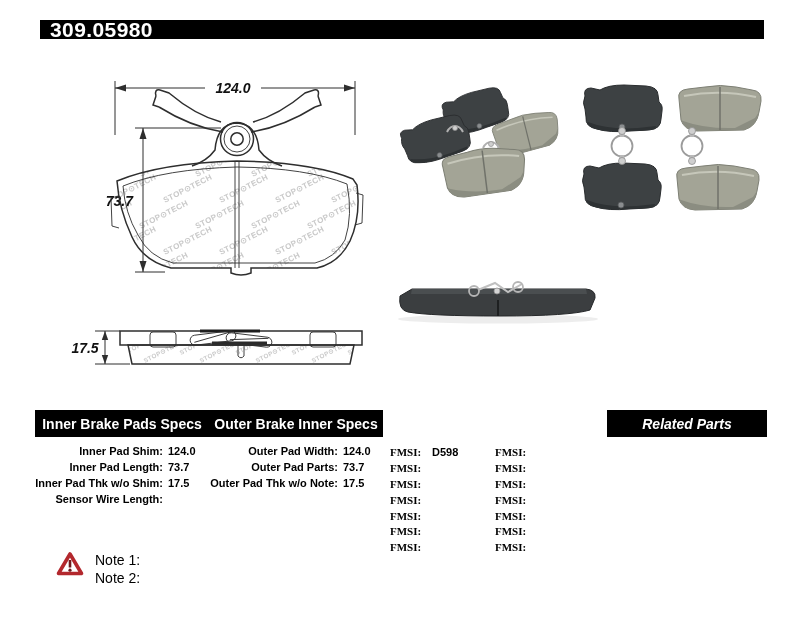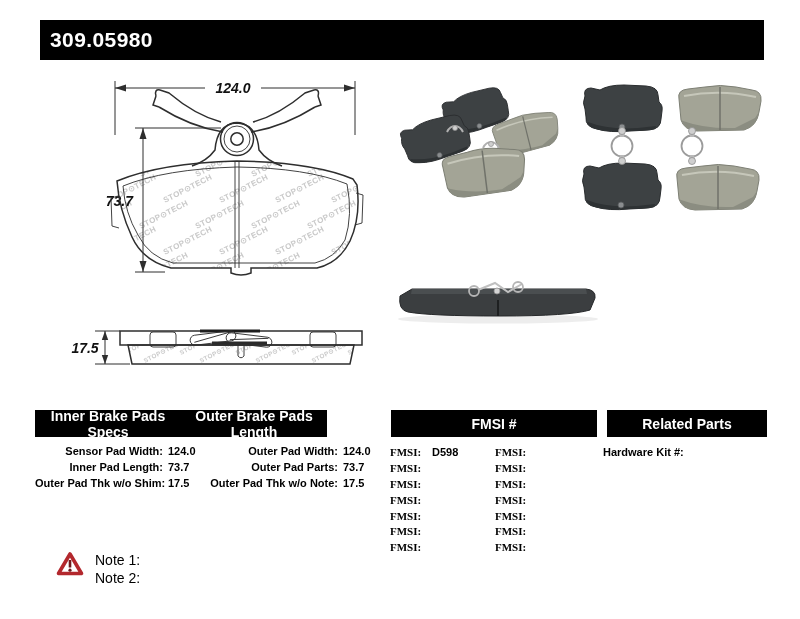--- a/index.html
+++ b/index.html
@@ -1,32 +1,32 @@
 <!DOCTYPE html>
 <html><head>
 <meta charset="utf-8">
 <style>
   html,body{margin:0;padding:0;background:#fff;}
   .page{position:relative;width:800px;height:619px;background:#fff;overflow:hidden;
         font-family:"Liberation Sans",sans-serif;color:#000;}
   .abs{position:absolute;}
 
   
-  .header-bar{left:40px;top:20px;width:724px;height:40px;background:#000;color:#fff;
+  .header-bar{left:40px;top:20px;width:724px;height:19px;background:#000;color:#fff;
               display:flex;justify-content:space-between;align-items:center;
               padding:0 10px;box-sizing:border-box;}
   .header-bar .htxt{font-size:21px;font-weight:bold;letter-spacing:.4px;}
 
   
   .tblhdr{background:#000;color:#fff;height:27px;display:flex;align-items:center;
           justify-content:center;font-size:14px;font-weight:bold;}
-  .specbar{left:35px;top:410px;width:292px;}
+  .specbar{left:35px;top:410px;width:348px;}
   .specbar span{flex:1;text-align:center;}
   .fmsibar{left:391px;top:410px;width:206px;}
-  .relbar{left:607px;top:410px;width:160px;}
+  .relbar{left:607px;top:410px;width:160px;font-style:italic;}
 
   
   .spectbl{font-size:11px;font-weight:bold;}
   .srow{display:flex;height:15.9px;align-items:center;white-space:nowrap;}
   .srow .lbl{width:128px;text-align:right;}
   .srow .val{margin-left:5px;}
   .fmsicol .srow .lbl{width:34px;text-align:left;font-family:Liberation Serif, serif;}
   .fmsicol .srow .val{margin-left:8px;}
   .relcol .srow .lbl{width:auto;text-align:left;}
 
@@ -227,41 +227,42 @@
       <line x1="108" y1="30" x2="108" y2="46" stroke="#1e2021" stroke-width="2"></line>
       <path d="M88,20 L105,13 L118,22 L132,14" stroke="#c0c0c0" stroke-width="2" fill="none"></path>
       <circle cx="84" cy="21" r="5" fill="none" stroke="#b5b5b5" stroke-width="1.8"></circle>
       <circle cx="128" cy="17" r="5" fill="none" stroke="#b5b5b5" stroke-width="1.8"></circle>
       <circle cx="107" cy="21" r="3" fill="#d5d5d5" stroke="#8f8f8f" stroke-width="0.8"></circle>
     </svg>
   </div>
 
   <div class="abs tblhdr specbar">
     <span>Inner Brake Pads Specs</span>
-    <span>Outer Brake Pads Length</span>
-  </div>
-  <div class="abs tblhdr fmsibar">
-    <span>FMSI #</span>
+    <span>Outer Brake Inner Specs</span>
   </div>
   <div class="abs tblhdr relbar">
     <span>Related Parts</span>
   </div>
 
   <div class="abs spectbl" style="left:35px;top:443px;width:175px">
     <div class="srow">
-      <span class="lbl">Sensor Pad Width:</span>
+      <span class="lbl">Inner Pad Shim:</span>
       <span class="val">124.0</span>
       </div>
     <div class="srow">
       <span class="lbl">Inner Pad Length:</span>
       <span class="val">73.7</span>
       </div>
     <div class="srow">
-      <span class="lbl">Outer Pad Thk w/o Shim:</span>
+      <span class="lbl">Inner Pad Thk w/o Shim:</span>
       <span class="val">17.5</span>
+      </div>
+    <div class="srow">
+      <span class="lbl">Sensor Wire Length:</span>
+      <span class="val"></span>
       </div>
   </div>
 
   <div class="abs spectbl" style="left:210px;top:443px;width:175px">
     <div class="srow">
       <span class="lbl">Outer Pad Width:</span>
       <span class="val">124.0</span>
       </div>
     <div class="srow">
       <span class="lbl">Outer Pad Parts:</span>
@@ -328,26 +329,20 @@
     <div class="srow">
       <span class="lbl">FMSI:</span>
       <span class="val"></span>
       </div>
     <div class="srow">
       <span class="lbl">FMSI:</span>
       <span class="val"></span>
       </div>
   </div>
 
-  <div class="abs spectbl relcol" style="left:603px;top:444px;width:165px">
-    <div class="srow">
-      <span class="lbl">Hardware Kit #:</span>
-      <span class="val"></span>
-      </div>
-  </div>
 
   <svg class="abs" style="left:56px;top:551px" width="28" height="27" viewBox="0 0 28 27">
     <path d="M14,3 L25.5,22.5 L2.5,22.5 Z" fill="#fff" stroke="#b3282d" stroke-width="3.6" stroke-linejoin="round"></path>
     <rect x="12.7" y="9" width="2.6" height="7.5" fill="#6e1a1d"></rect>
     <circle cx="14" cy="19.2" r="1.6" fill="#6e1a1d"></circle>
   </svg>
   <div class="abs notes">
     <div>Note 1:</div>
     <div>Note 2:</div>
   </div>

